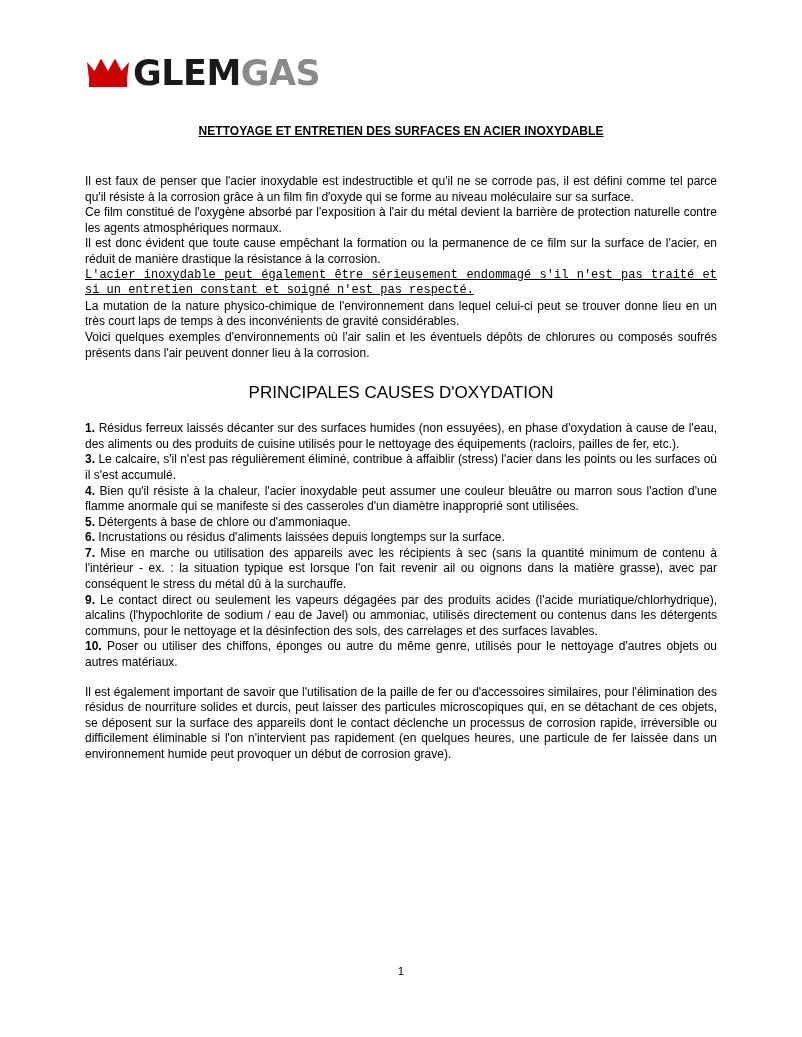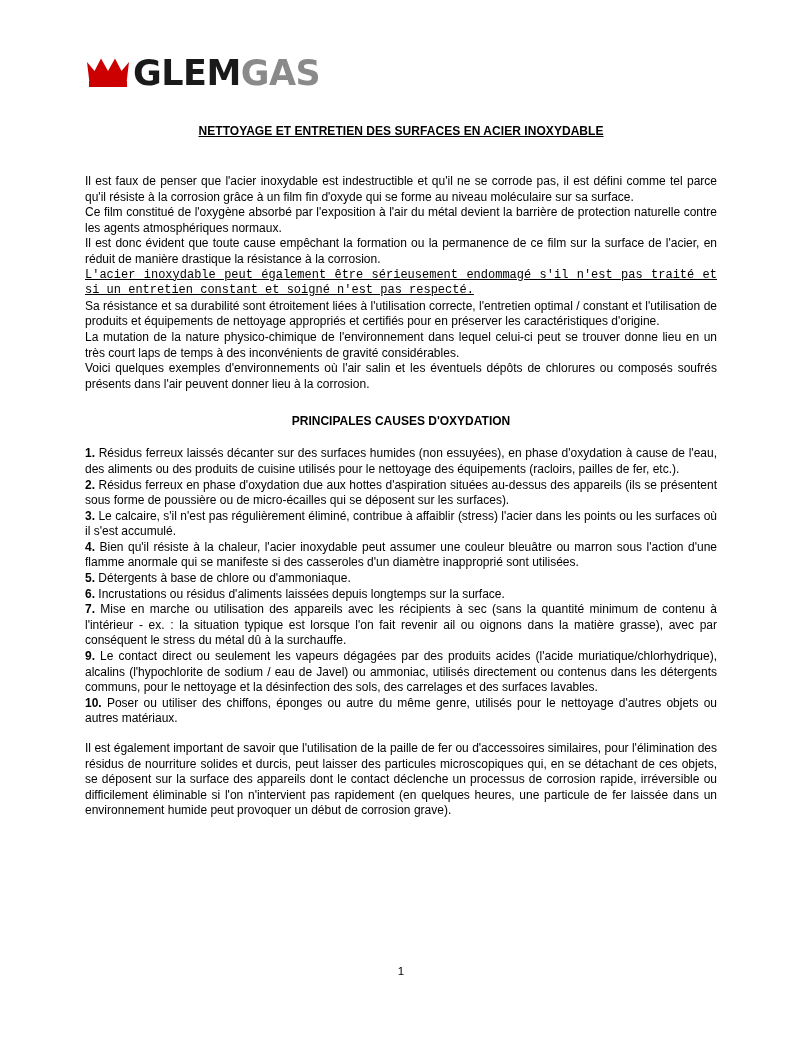--- a/index.html
+++ b/index.html
@@ -51,22 +51,22 @@
   .doc-title {
     text-align: center;
     font-weight: bold;
     font-size: 12px;
     text-decoration: underline;
     margin: 0 0 36px 0;
     letter-spacing: 0.05px;
   }
   .section-title {
     text-align: center;
-    font-weight: bold;
-    font-size: 12px;
+    font-weight: normal;
+    font-size: 17px;
     margin: 22px 0 18px 0;
   }
 
   
   .para {
     font-size: 12px;
     line-height: 15.6px;
     text-align: justify;
     margin: 0;
   }
@@ -110,30 +110,28 @@
     </span>
   </div>
 
   <h1 class="doc-title">NETTOYAGE ET ENTRETIEN DES SURFACES EN ACIER INOXYDABLE</h1>
 
   <div class="block">
     <p class="para">Il est faux de penser que l'acier inoxydable est indestructible et qu'il ne se corrode pas, il est défini comme tel parce qu'il résiste à la corrosion grâce à un film fin d'oxyde qui se forme au niveau moléculaire sur sa surface.</p>
     <p class="para">Ce film constitué de l'oxygène absorbé par l'exposition à l'air du métal devient la barrière de protection naturelle contre les agents atmosphériques normaux.</p>
     <p class="para">Il est donc évident que toute cause empêchant la formation ou la permanence de ce film sur la surface de l'acier, en réduit de manière drastique la résistance à la corrosion.</p>
     <p class="para underline">L'acier inoxydable peut également être sérieusement endommagé s'il n'est pas traité et si un entretien constant et soigné n'est pas respecté.</p>
-    <p class="para">Sa résistance et sa durabilité sont étroitement liées à l'utilisation correcte, l'entretien optimal / constant et l'utilisation de produits et équipements de nettoyage appropriés et certifiés pour en préserver les caractéristiques d'origine.</p>
     <p class="para">La mutation de la nature physico-chimique de l'environnement dans lequel celui-ci peut se trouver donne lieu en un très court laps de temps à des inconvénients de gravité considérables.</p>
     <p class="para">Voici quelques exemples d'environnements où l'air salin et les éventuels dépôts de chlorures ou composés soufrés présents dans l'air peuvent donner lieu à la corrosion.</p>
   </div>
 
   <h2 class="section-title">PRINCIPALES CAUSES D'OXYDATION</h2>
 
   <div class="list">
     <p class="para"><b class="num">1.</b><span> Résidus ferreux laissés décanter sur des surfaces humides (non essuyées), en phase d'oxydation à cause de l'eau, des aliments ou des produits de cuisine utilisés pour le nettoyage des équipements (racloirs, pailles de fer, etc.).</span></p>
-    <p class="para"><b class="num">2.</b><span>  Résidus ferreux en phase d'oxydation due aux hottes d'aspiration situées au-dessus des appareils (ils se présentent sous forme de poussière ou de micro-écailles qui se déposent sur les surfaces).</span></p>
     <p class="para"><b class="num">3.</b><span> Le calcaire, s'il n'est pas régulièrement éliminé, contribue à affaiblir (stress) l'acier dans les points ou les surfaces où il s'est accumulé.</span></p>
     <p class="para"><b class="num">4.</b><span> Bien qu'il résiste à la chaleur, l'acier inoxydable peut assumer une couleur bleuâtre ou marron sous l'action d'une flamme anormale qui se manifeste si des casseroles d'un diamètre inapproprié sont utilisées.</span></p>
     <p class="para"><b class="num">5.</b><span> Détergents à base de chlore ou d'ammoniaque.</span></p>
     <p class="para"><b class="num">6.</b><span> Incrustations ou résidus d'aliments laissées depuis longtemps sur la surface.</span></p>
     <p class="para"><b class="num">7.</b><span> Mise en marche ou utilisation des appareils avec les récipients à sec (sans la quantité minimum de contenu à l'intérieur - ex. : la situation typique est lorsque l'on fait revenir ail ou oignons dans la matière grasse), avec par conséquent le stress du métal dû à la surchauffe.</span></p>
     <p class="para"><b class="num">9.</b><span>  Le contact direct ou seulement les vapeurs dégagées par des produits acides (l'acide muriatique/chlorhydrique), alcalins (l'hypochlorite de sodium / eau de Javel) ou ammoniac, utilisés directement ou contenus dans les détergents communs, pour le nettoyage et la désinfection des sols, des carrelages et des surfaces lavables.</span></p>
     <p class="para"><b class="num">10.</b><span> Poser ou utiliser des chiffons, éponges ou autre du même genre, utilisés pour le nettoyage d'autres objets ou autres matériaux.</span></p>
   </div>
 
   <div class="gap"></div>

